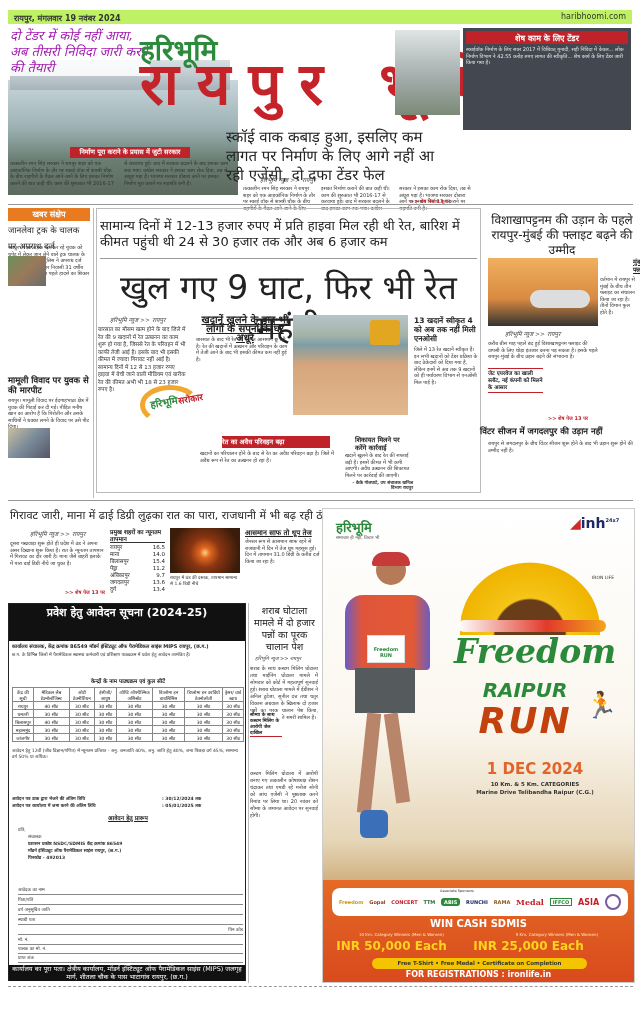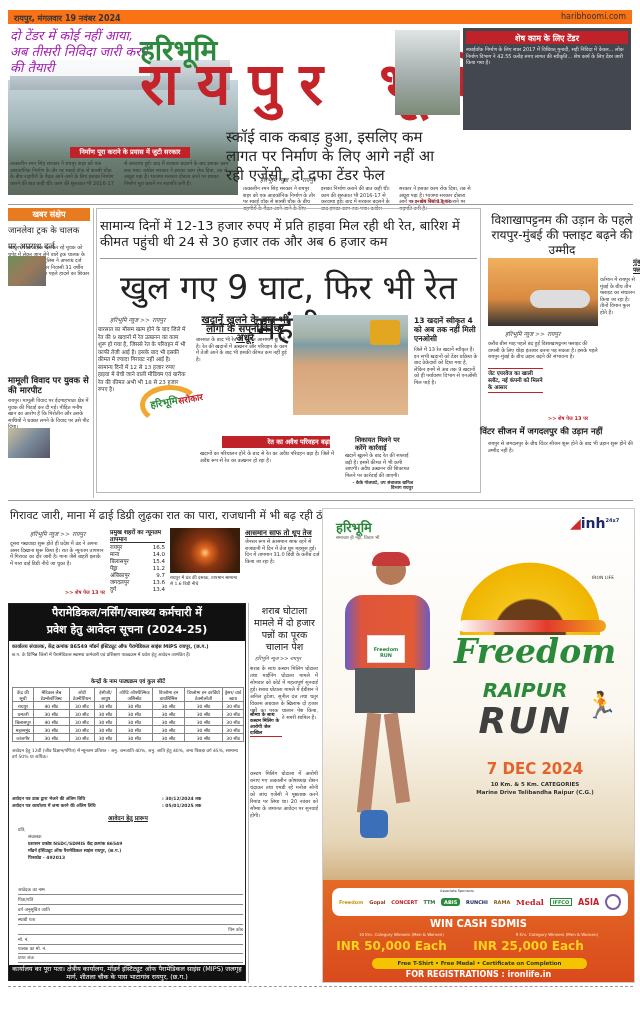--- a/index.html
+++ b/index.html
@@ -1,18 +1,18 @@
 <!DOCTYPE html>
 <html><head>
 <meta charset="utf-8">
 <style>
 *{box-sizing:border-box;margin:0;padding:0}
 body{width:640px;height:1015px;background:#fff;font-family:"DejaVu Sans",sans-serif;color:#222;overflow:hidden;position:relative}
 .abs{position:absolute}
-.topbar{left:8px;top:10px;width:624px;height:14px;background:#f97316;font-size:8px;font-weight:bold;color:#333;padding:2px 6px;display:flex;justify-content:space-between}
+.topbar{left:8px;top:10px;width:624px;height:14px;background:#bef264;font-size:8px;font-weight:bold;color:#333;padding:2px 6px;display:flex;justify-content:space-between}
 .topbar .site{font-weight:normal;color:#333}
 .lead-kicker{left:10px;top:28px;width:140px;font-size:13px;font-style:italic;line-height:16px;color:#a21caf}
 .mast-small{left:140px;top:30px;font-size:28px;font-weight:bold;color:#2c8a3c;font-family:"DejaVu Serif",serif}
 .mast-big{left:140px;top:52px;font-size:58px;font-weight:bold;color:#c4232a;letter-spacing:18px;font-family:"DejaVu Serif",serif;line-height:64px}
 .photo{background:linear-gradient(180deg,#c9d6dc 0%,#9fb3b6 40%,#6a7d72 70%,#5b6a5d 100%)}
 .photo-left{left:8px;top:80px;width:230px;height:115px}
 .photo-bridge{left:10px;top:60px;width:220px;height:30px;background:linear-gradient(180deg,#d8dfe3,#a7b4bc)}
 .caption-red{left:70px;top:147px;width:120px;height:11px;background:#c0222a;color:#fff;font-size:6.5px;text-align:center;font-weight:bold;line-height:11px}
 .lead-text{left:10px;top:160px;width:220px;font-size:5.5px;line-height:7px;color:#333;columns:2;column-gap:8px}
 .photo-right{left:395px;top:30px;width:65px;height:85px;background:linear-gradient(180deg,#dfe4e5,#9fa9a7 60%,#7b8a77)}
@@ -31,21 +31,21 @@
 .k2-img{left:8px;top:428px;width:42px;height:30px;background:linear-gradient(135deg,#c8c0a0,#7a8a9a,#556)}
 .vline{width:1px;background:#bbb}
 .mainbox{left:96px;top:208px;width:385px;height:285px;border:1px solid #bbb}
 .sub-head{left:100px;top:218px;width:377px;font-size:13px;line-height:16px;text-align:left;color:#222}
 .big-head{left:100px;top:268px;width:377px;font-size:33px;text-align:center;line-height:40px;color:#222}
 .sand-photo{left:293px;top:315px;width:120px;height:100px;background:linear-gradient(180deg,#b5c5c9 0%,#a4b3a8 20%,#7e9da5 30%,#d6a57b 50%,#e2b88f 100%)}
 .jcb{left:370px;top:320px;width:30px;height:25px;background:#e3a620;border-radius:3px}
 .sarokar{left:140px;top:385px;width:60px;height:40px;border:5px solid #f0a830;border-radius:50%;border-right-color:transparent;border-bottom-color:transparent}
 .sarokar-t{left:150px;top:395px;font-size:10px;font-weight:bold;color:#2c8a3c;transform:rotate(-10deg)}
 .sarokar-t2{left:178px;top:392px;font-size:9px;font-weight:bold;color:#c0222a;transform:rotate(-10deg)}
-.red-tag{left:222px;top:436px;width:108px;height:12px;background:#c0222a;color:#fff;font-size:6.5px;text-align:right;line-height:12px;font-weight:bold}
+.red-tag{left:222px;top:436px;width:108px;height:12px;background:#c0222a;color:#fff;font-size:6.5px;text-align:left;line-height:12px;font-weight:bold}
 .right-col-head{left:488px;top:213px;width:148px;font-size:12px;line-height:15px;text-align:center;color:#222}
 .plane{left:488px;top:258px;width:110px;height:68px;background:linear-gradient(180deg,#f0b060 0%,#d98a40 60%,#333 100%)}
 .plane-body{left:530px;top:290px;width:60px;height:18px;background:#ddd;border-radius:9px}
 .gir-head{left:10px;top:507px;width:625px;font-size:11px;color:#222}
 .sun{left:170px;top:528px;width:70px;height:45px;background:radial-gradient(circle at 50% 55%,#ffd18a 0%,#e06820 12%,#8a3512 35%,#3a1c0a 80%)}
 .temps{left:110px;top:528px;width:55px}
 .temps .row{display:flex;justify-content:space-between;font-size:5.5px;line-height:7px}
 .para-box{left:8px;top:603px;width:238px;height:378px;border:1px solid #222}
 .para-head{left:9px;top:604px;width:236px;height:37px;background:#111;color:#fff;font-size:11px;text-align:center;line-height:17px;font-weight:bold}
 .para-sub{left:12px;top:643px;width:232px;font-size:6px;font-weight:bold;color:#222}
@@ -65,21 +65,21 @@
 .runner-shirt{left:345px;top:595px;width:85px;height:75px;background:linear-gradient(90deg,#6a5cc4 0%,#e0553a 20%,#e25a35 80%,#6a5cc4 100%);border-radius:18px 18px 4px 4px}
 .runner-bib{left:367px;top:635px;width:38px;height:28px;background:#fff;border:1px solid #ddd}
 .runner-shorts{left:355px;top:668px;width:60px;height:45px;background:#555a5c}
 .runner-leg1{left:362px;top:713px;width:14px;height:100px;background:#b8846a;transform:rotate(6deg)}
 .runner-leg2{left:390px;top:713px;width:14px;height:90px;background:#b8846a;transform:rotate(-8deg)}
 .shoe{left:360px;top:810px;width:28px;height:28px;background:#3b6fb8;border-radius:6px}
 .sunflower{left:460px;top:560px;width:140px;height:75px;border-radius:70px 70px 0 0;background:radial-gradient(circle at 50% 100%,#6a3d1a 0%,#6a3d1a 34%,#f5c518 36%,#f0b400 70%,transparent 71%)}
 .swoosh{left:458px;top:620px;width:148px;height:12px;background:linear-gradient(90deg,#fff,#e23a2a 60%,#f3a51b);border-radius:8px}
 .freedom{left:445px;top:632px;width:180px;font-size:33px;font-style:italic;font-weight:bold;color:#2a8a3a;text-align:center;font-family:"DejaVu Serif",serif}
 .raipur{left:455px;top:678px;width:140px;font-size:20px;font-weight:bold;font-style:italic;color:#2a8a3a;text-align:center}
-.run{left:455px;top:700px;width:140px;font-size:36px;font-weight:bold;font-style:italic;color:#404040;text-align:center;letter-spacing:2px}
+.run{left:455px;top:700px;width:140px;font-size:36px;font-weight:bold;font-style:italic;color:#c2410c;text-align:center;letter-spacing:2px}
 .date{left:450px;top:760px;width:170px;font-size:15px;font-weight:bold;color:#e2642a;text-align:center}
 .cat{left:440px;top:780px;width:190px;font-size:5.5px;font-weight:bold;color:#333;text-align:center;line-height:8px}
 .sponsors{left:332px;top:888px;width:296px;height:28px;background:#fff;border-radius:8px;display:flex;align-items:center;justify-content:space-around;font-size:5px;font-weight:bold;padding:0 4px}
 .sponsors span{display:inline-block}
 .cash{left:323px;top:918px;width:311px;font-size:10px;font-weight:bold;color:#fff;text-align:center}
 .cash-sub{left:323px;top:932px;width:311px;display:flex;justify-content:space-around;font-size:4px;color:#ffe9c0}
 .inr{left:323px;top:939px;width:274px;display:flex;justify-content:space-around;font-size:12px;font-weight:bold;color:#ffd21c}
 .perks{left:372px;top:958px;width:215px;height:11px;background:#f5c400;border-radius:6px;font-size:5.5px;font-weight:bold;color:#333;text-align:center;line-height:11px}
 .reg{left:323px;top:970px;width:311px;font-size:8px;font-weight:bold;color:#fff;text-align:center}
 .dashed{left:8px;top:986px;width:625px;height:0;border-top:1px dashed #999}
@@ -191,21 +191,20 @@
       <span>13.4</span>
     </div>
 </div>
 <div class="abs sun"></div>
 <div class="abs small" style="left:170px;top:575px;width:70px;font-size:4.5px;line-height:5.5px">रायपुर में ठंड की दस्तक, तापमान सामान्य से 1.6 डिग्री नीचे</div>
 <div class="abs" style="left:245px;top:528px;width:75px;font-size:7px;font-weight:bold;text-decoration:underline">आसमान साफ तो धूप तेज</div>
 <div class="abs small" style="left:245px;top:538px;width:75px;height:60px;overflow:hidden">जेनरल रूप से आसमान साफ रहने से राजधानी में दिन में तेज धूप महसूस हुई। दिन में तापमान 31.0 डिग्री के करीब दर्ज किया जा रहा है।</div>
 
 <div class="abs para-box"></div>
 <div class="abs para-head">
-  <div>पैरामेडिकल/नर्सिंग/स्वास्थ्य कर्मचारी में</div>
   <div>प्रवेश हेतु आवेदन सूचना (2024-25)</div>
 </div>
 <div class="abs para-sub" style="font-size:5px">कार्यालय संचालक, केंद्र क्रमांक 86549 मॉडर्न इंस्टिट्यूट ऑफ पैरामेडिकल साइंस MIPS रायपुर, (छ.ग.)</div>
 <div class="abs small" style="left:12px;top:652px;width:232px;font-size:4.5px;line-height:6px">छ.ग. के विभिन्न जिलों में पैरामेडिकल स्वास्थ्य कर्मचारी एवं प्रशिक्षण पाठ्यक्रम में प्रवेश हेतु आवेदन आमंत्रित हैं।</div>
 <div class="abs" style="left:12px;top:677px;width:232px;text-align:center;font-size:5.5px;font-weight:bold">केन्द्रों के नाम पाठ्यक्रम एवं कुल सीटें</div>
 <table class="abs para-table">
   <thead>
       <tr>
     <th>केंद्र की सूची</th>
     <th>मेडिकल लैब टेक्नोलॉजिस्ट</th>
@@ -316,21 +315,21 @@
 <div class="abs runner-shorts"></div>
 <div class="abs runner-leg1"></div>
 <div class="abs runner-leg2"></div>
 <div class="abs shoe"></div>
 <div class="abs sunflower"></div>
 <div class="abs swoosh"></div>
 <div class="abs freedom">Freedom</div>
 <div class="abs raipur">RAIPUR</div>
 <div class="abs run">RUN</div>
 <div class="abs" style="left:585px;top:690px;font-size:26px;color:#2a8a3a">🏃</div>
-<div class="abs date">7 DEC 2024</div>
+<div class="abs date">1 DEC 2024</div>
 <div class="abs cat">
   <div>10 Km. &amp; 5 Km. CATEGORIES</div>
   <div>Marine Drive Telibandha Raipur (C.G.)</div>
 </div>
 <div class="abs ad-orange"></div>
 <div class="abs sponsors">
   <span style="color:#c89a10">Freedom</span>
   <span style="color:#8a3a1a">Gopal</span>
   <span style="color:#c0222a">CONCERT</span>
   <span style="color:#2a6a3a">TTM</span>

